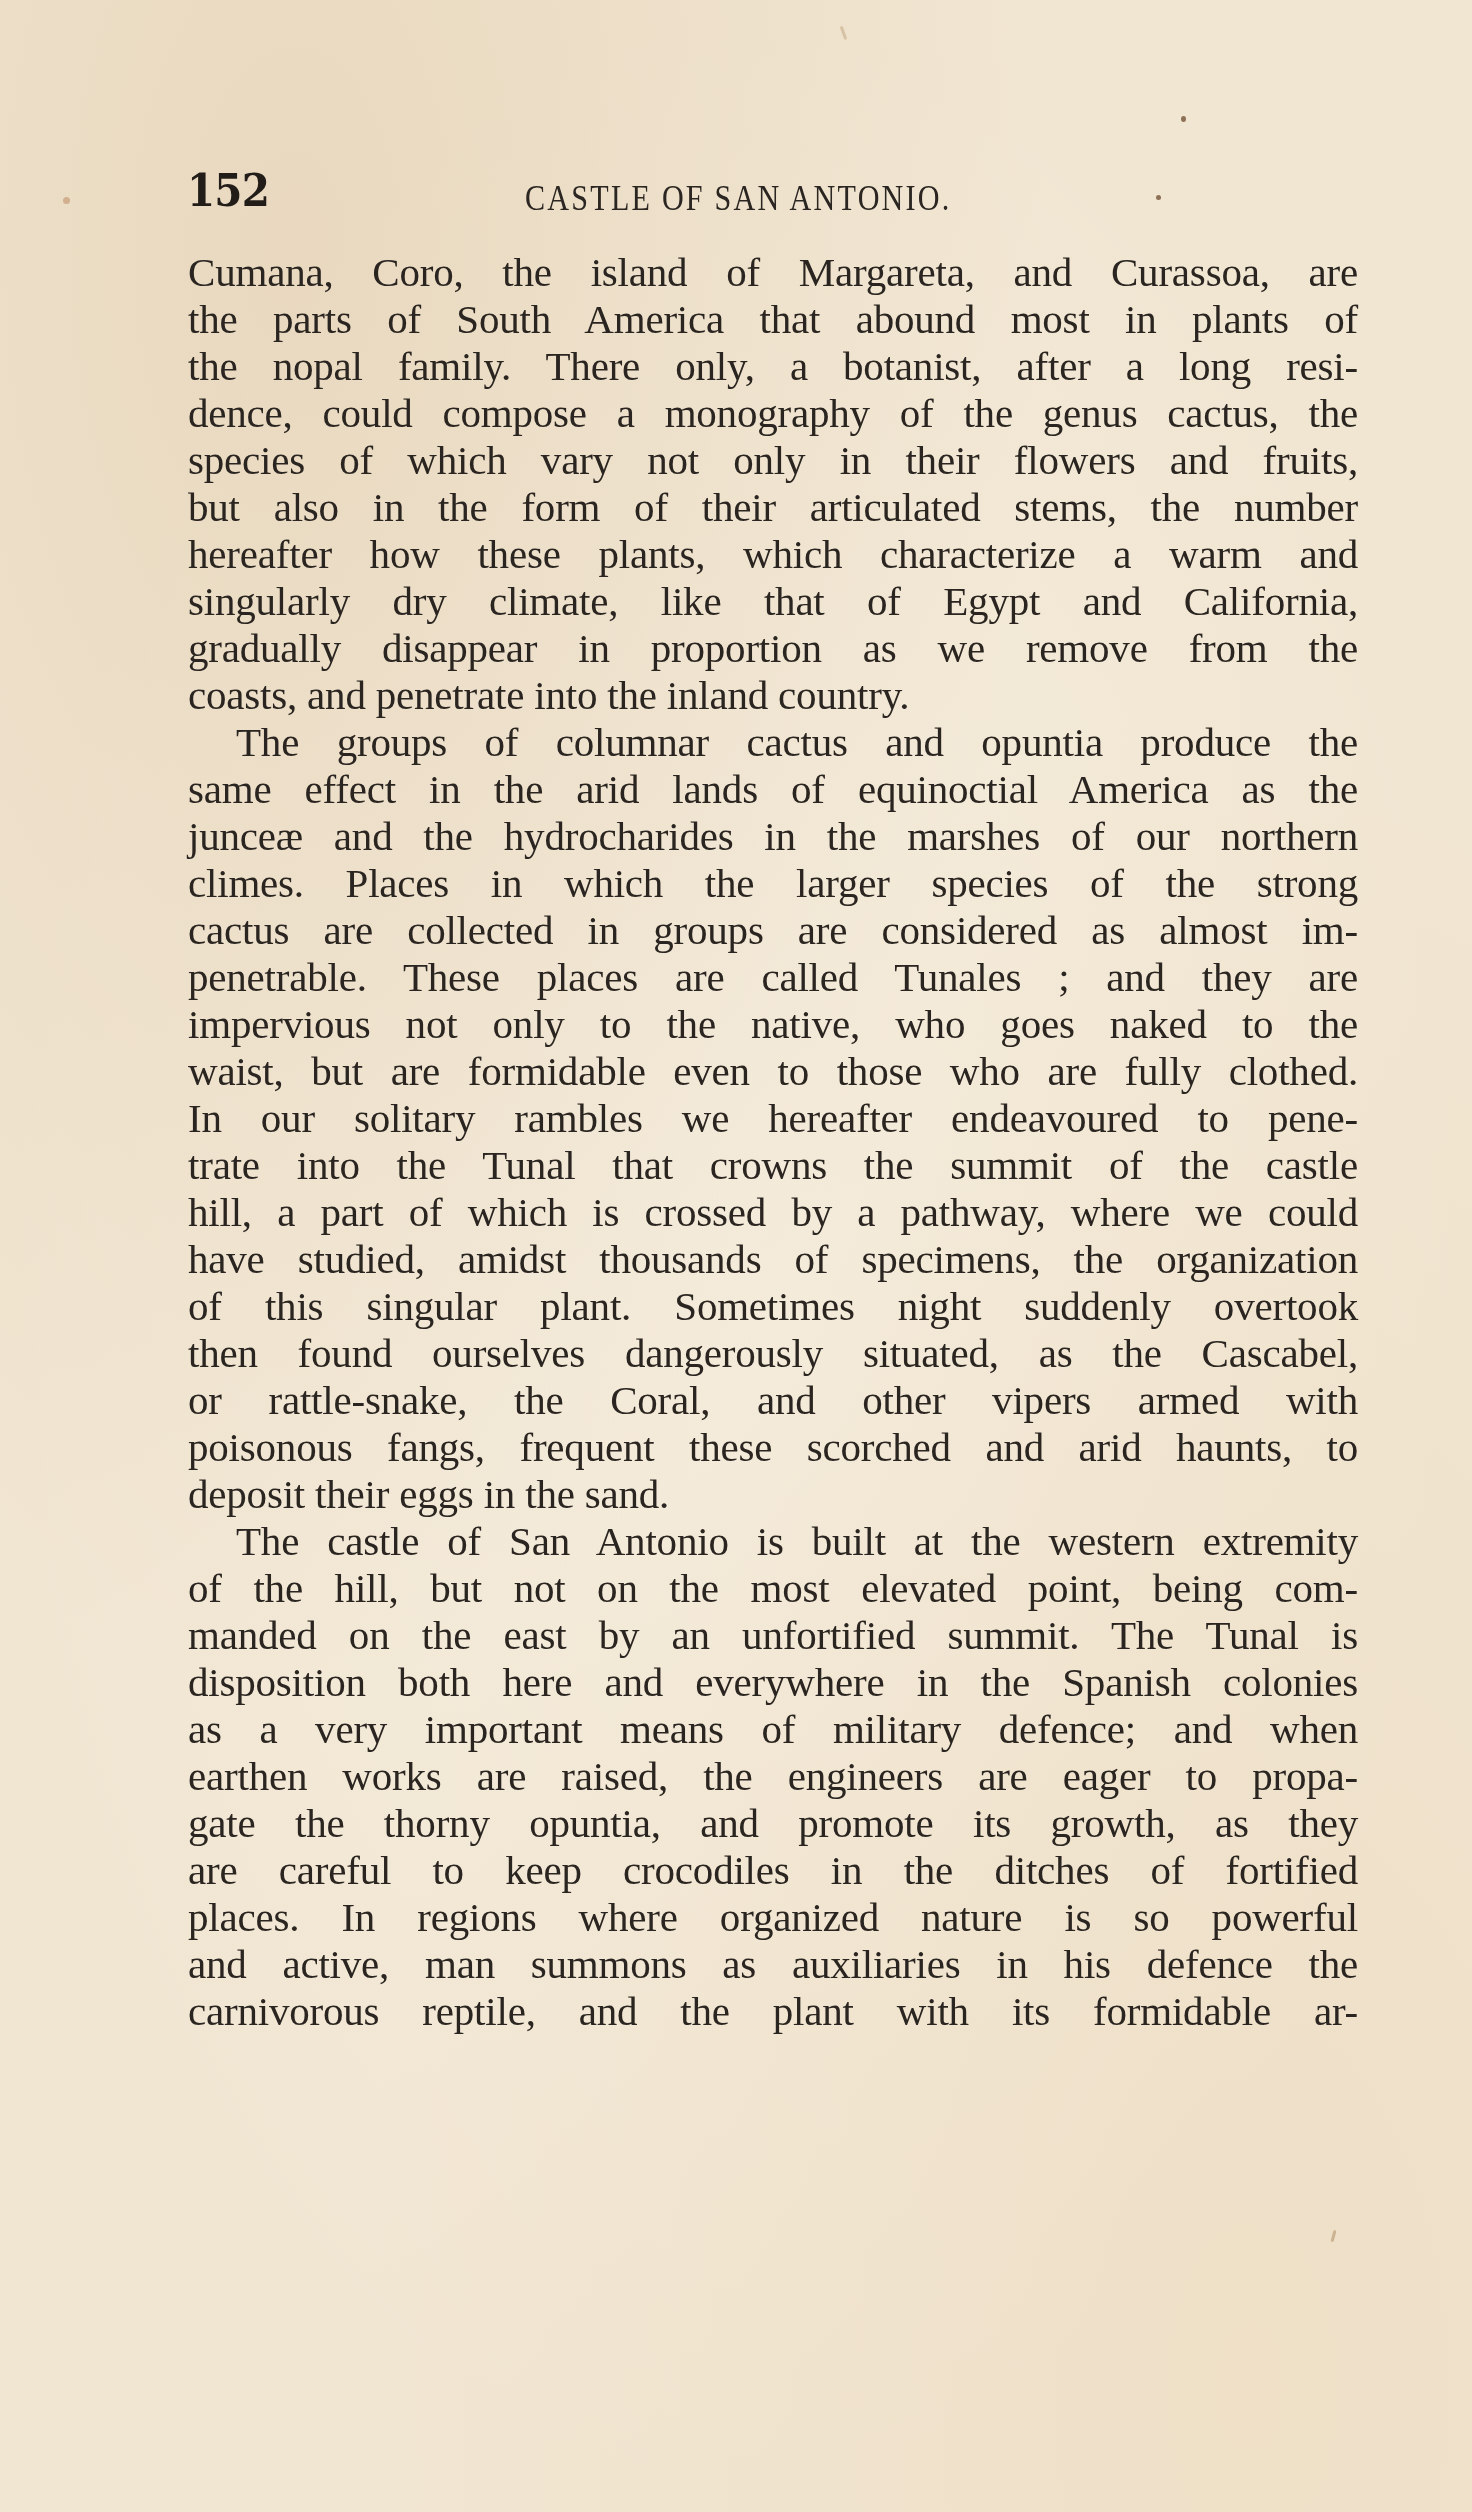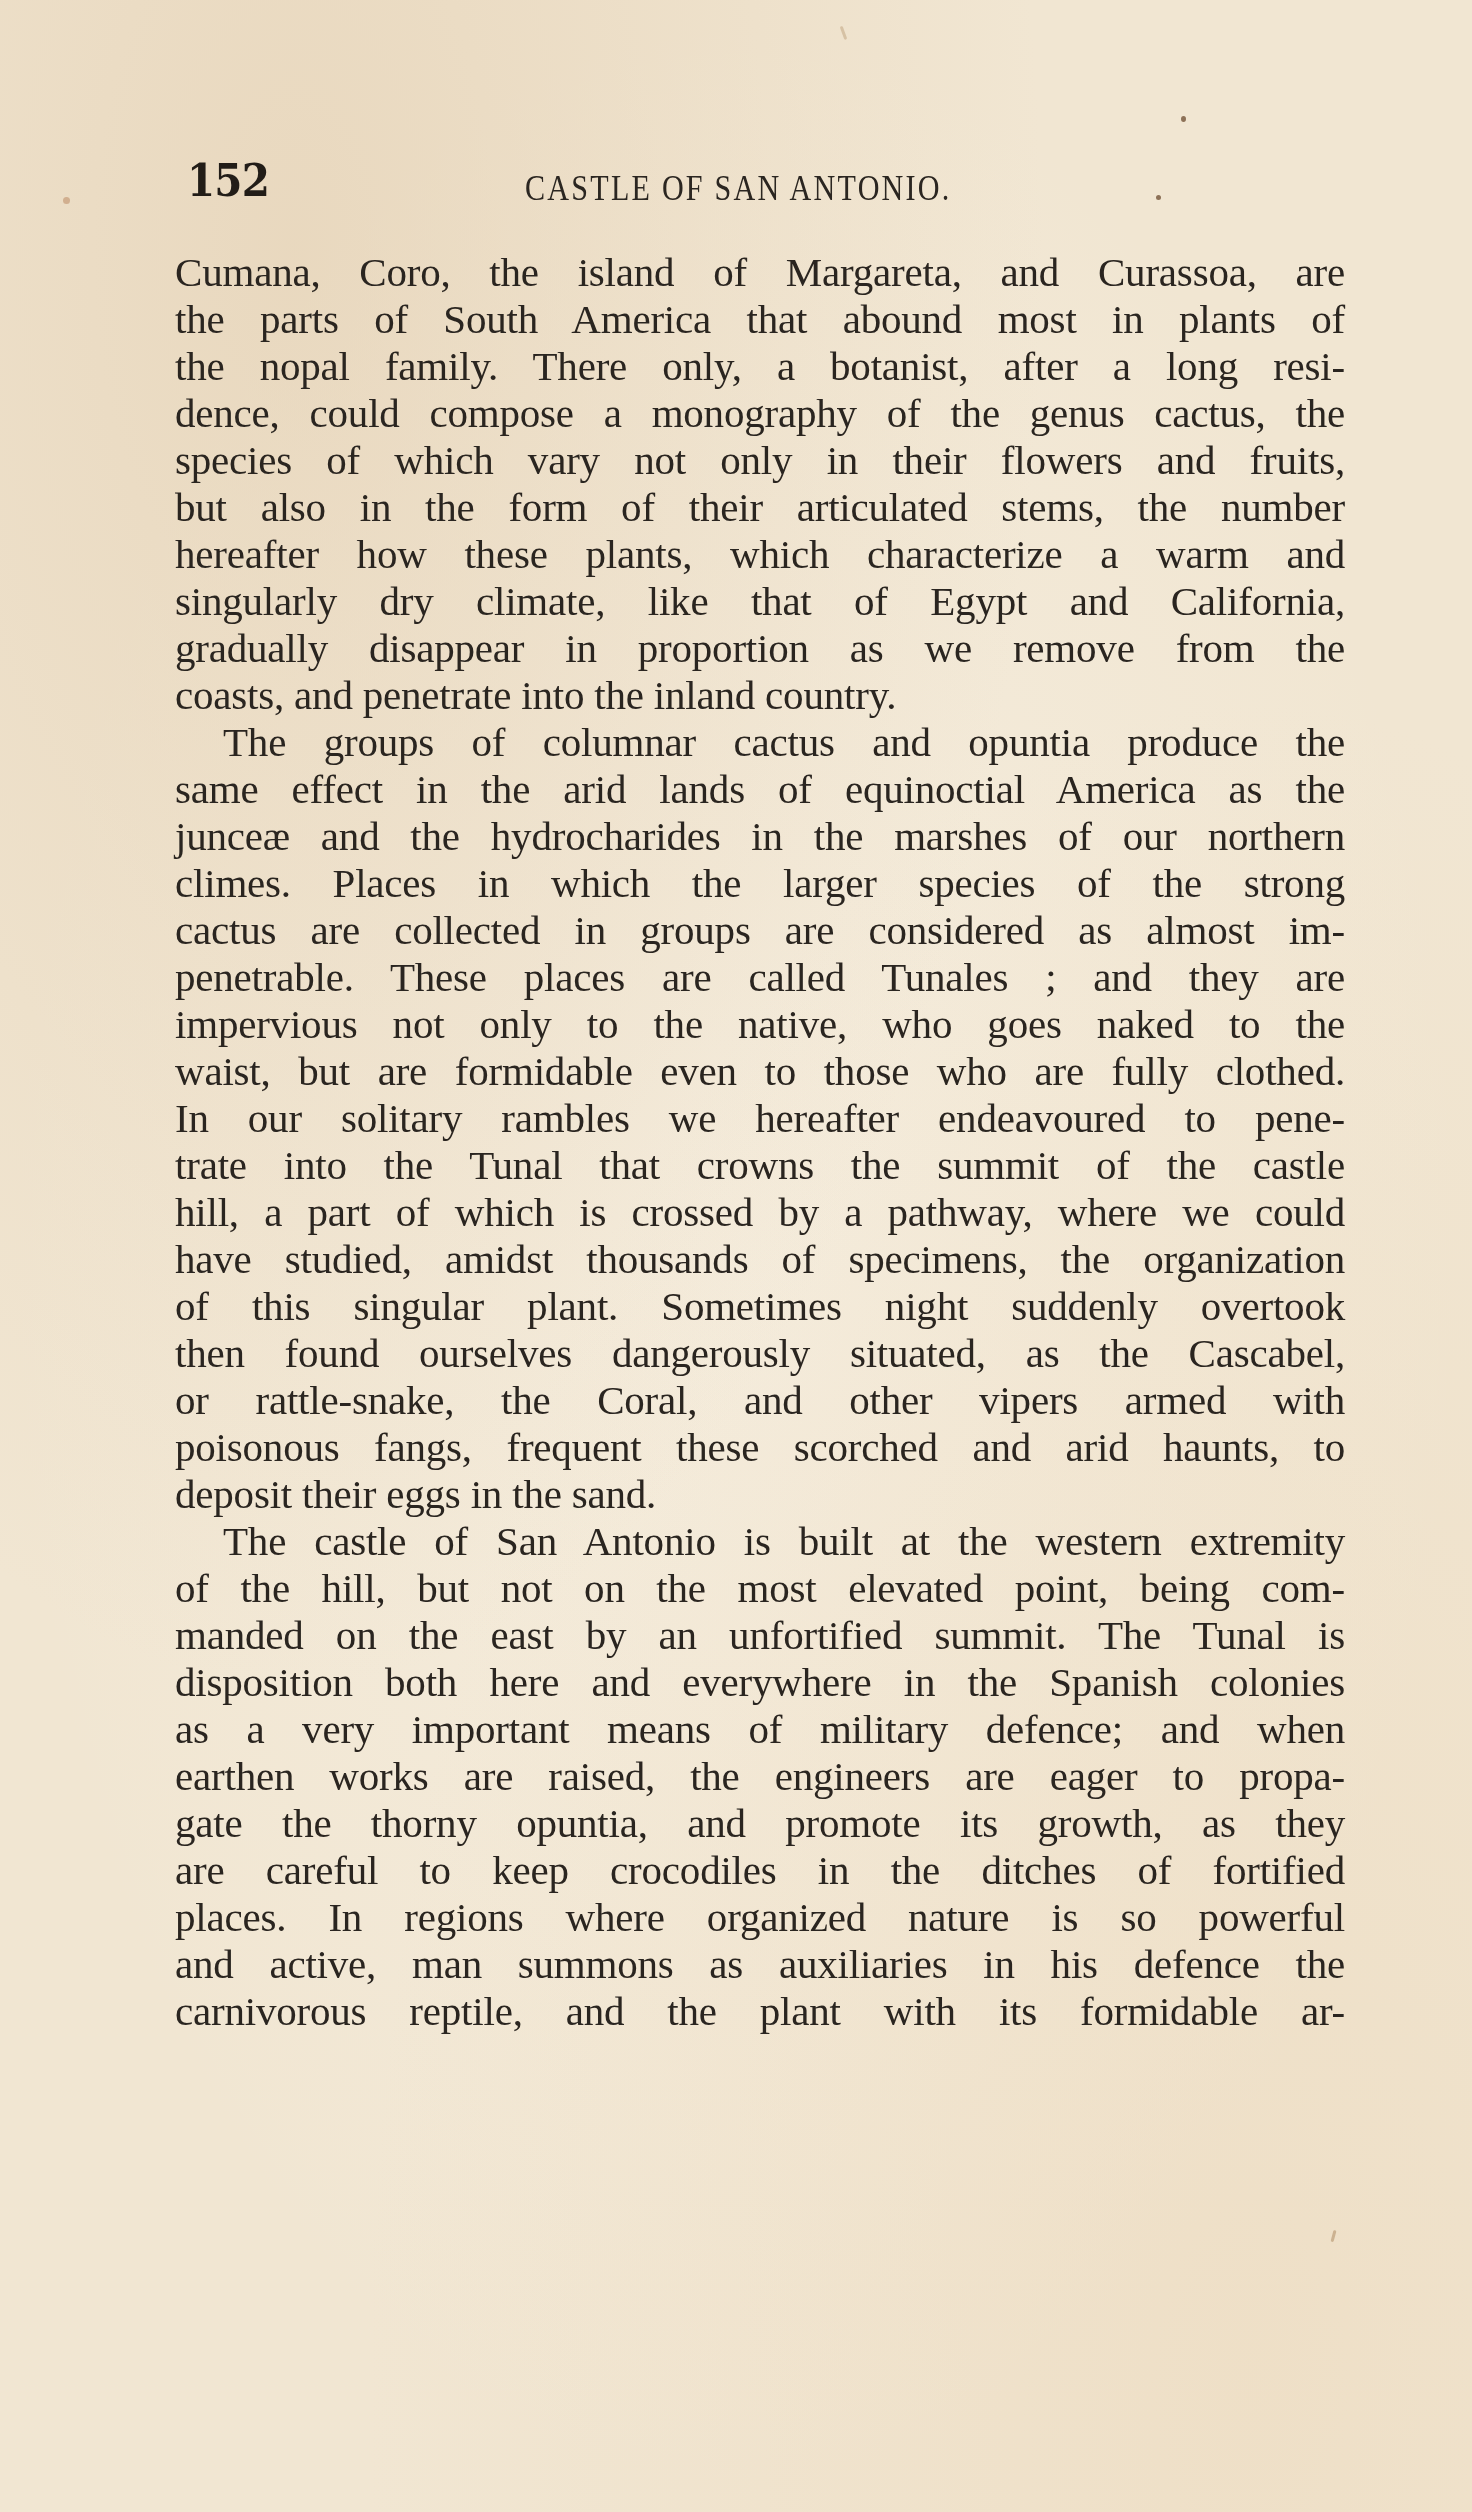--- a/index.html
+++ b/index.html
@@ -19,21 +19,21 @@
     font-family: "Liberation Serif", "DejaVu Serif", serif;
     color: #2a2520;
   }
   .page {
     position: absolute;
     left: 0; top: 0;
     width: 1472px; height: 2512px;
   }
   .running-head {
     position: absolute;
-    top: 150px;
+    top: 160px;
     left: 187px;
     width: 1171px;
     height: 62px;
     text-align: right;
   }
   .page-number {
     position: absolute;
     left: 0;
     top: 3.5px;
     font-family: "DejaVu Serif", "Liberation Serif", serif;
@@ -53,21 +53,21 @@
     font-size: 35px;
     line-height: 39px;
     letter-spacing: 2.6px;
     color: #2b2621;
     white-space: nowrap;
     transform: scaleX(0.86);
     transform-origin: left center;
   }
   .body-text {
     position: absolute;
-    left: 175px;
+    left: 188px;
     top: 249px;
     width: 1170px;
     font-family: Liberation Serif, serif;
   }
   .line {
     display: block;
     height: 47px;
     line-height: 47px;
     font-size: 41px;
     text-align: justify;

